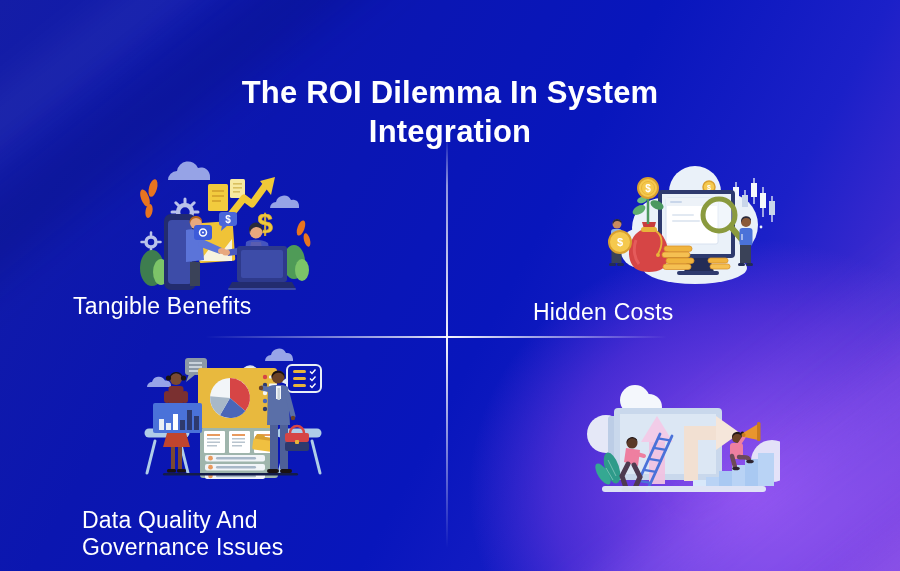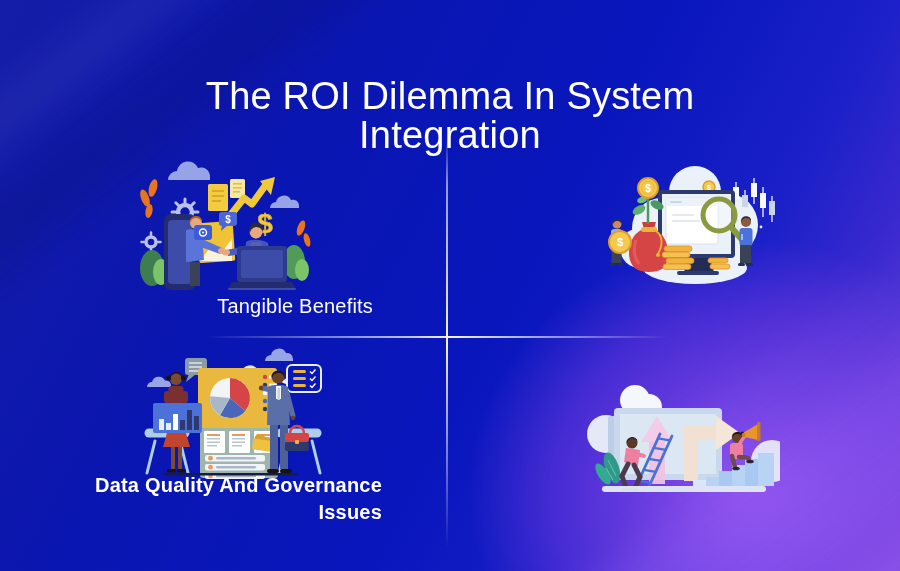--- a/index.html
+++ b/index.html
@@ -14,36 +14,36 @@
   }
   .streak{position:absolute;transform-origin:center;pointer-events:none;}
   .s1{left:420px;top:420px;width:900px;height:110px;background:rgba(160,112,250,0.26);filter:blur(22px);transform:rotate(-38deg);}
   .s2{left:560px;top:500px;width:800px;height:70px;background:rgba(182,140,255,0.22);filter:blur(18px);transform:rotate(-38deg);}
   .s3{left:360px;top:490px;width:700px;height:55px;background:rgba(150,100,245,0.20);filter:blur(16px);transform:rotate(-38deg);}
   .s4{left:600px;top:230px;width:700px;height:60px;background:rgba(140,120,250,0.10);filter:blur(20px);transform:rotate(-38deg);}
   .s5{left:-180px;top:0px;width:600px;height:50px;background:rgba(255,255,255,0.045);filter:blur(15px);transform:rotate(-38deg);}
   .s6{left:-120px;top:70px;width:560px;height:70px;background:rgba(5,10,110,0.25);filter:blur(20px);transform:rotate(-38deg);}
   .title{
     position:absolute;left:170px;top:52px;width:560px;text-align:center;
-    color:#FFFFFF;font-size:38px;font-weight:400;line-height:39px;letter-spacing:0.2px;
+    color:#FFFFFF;font-size:31px;font-weight:700;line-height:39px;letter-spacing:0.2px;
   }
   .divider-v{
     position:absolute;left:446px;top:136px;width:2px;height:412px;
     background:linear-gradient(180deg,rgba(255,255,255,0) 0%,rgba(255,255,255,0.55) 12%,rgba(255,255,255,0.95) 50%,rgba(255,255,255,0.30) 85%,rgba(255,255,255,0) 100%);
   }
   .divider-h{
     position:absolute;left:205px;top:336px;width:462px;height:2px;
     background:linear-gradient(90deg,rgba(255,255,255,0) 0%,rgba(255,255,255,0.75) 45%,rgba(255,255,255,0.95) 53%,rgba(255,255,255,0.45) 80%,rgba(255,255,255,0) 100%);
   }
   .q-label{
-    position:absolute;color:#FFFFFF;font-size:20px;line-height:27px;text-align:right;letter-spacing:0.2px;
+    position:absolute;color:#FFFFFF;font-size:23px;line-height:27px;text-align:left;letter-spacing:0.2px;
   }
   .lbl1{left:73px;top:293px;width:300px;}
   .lbl2{left:533px;top:299px;width:300px;}
-  .lbl3{left:82px;top:472px;width:300px;font-weight:bold;}
+  .lbl3{left:82px;top:507px;width:300px;}
   .lbl4{left:533px;top:509px;width:300px;}
   .ill{position:absolute;}
   .ill1{left:134px;top:150px;width:180px;height:140px;}
   .ill2{left:600px;top:160px;width:180px;height:130px;}
   .ill3{left:135px;top:345px;width:190px;height:135px;}
   .ill4{left:580px;top:376px;width:200px;height:120px;}
   svg{display:block;width:100%;height:100%;}
 </style>
 </head>
 <body>
@@ -247,20 +247,21 @@
         <circle cx="146" cy="62" r="5" fill="#8A5A3A"></circle>
         <path d="M141 61 A5.2 5.2 0 0 1 151 59.5 L151 62 A4.8 4.8 0 0 0 141.5 62.5 Z" fill="#2A2A3A"></path>
         <rect x="139.5" y="68" width="13" height="18" rx="3" fill="#4A72D9"></rect>
         <line x1="142" y1="74" x2="142" y2="80" stroke="#FFFFFF" stroke-width="1"></line>
         <rect x="140" y="85" width="11" height="18" fill="#3A4258"></rect>
         <rect x="138" y="103" width="7" height="3" rx="1.5" fill="#232C56"></rect>
         <rect x="146" y="103" width="7" height="3" rx="1.5" fill="#232C56"></rect>
       </g>
     </svg>
   </div>
+  <div class="q-label lbl2">Hidden Costs</div>
 
   <div class="ill ill3">
     <svg viewBox="0 0 190 135">
       <g fill="#97A4E8">
         <path d="M12 42 a5 5 0 0 1 5-5 a7 7 0 0 1 13-1.5 a5 5 0 0 1 6 5 l0 1.5 Z"></path>
         <path d="M130 16 a6 6 0 0 1 6-6 a8 8 0 0 1 15-2 a6 6 0 0 1 7 6 l0 2 Z"></path>
       </g>
       <g>
         <rect x="50" y="13" width="22" height="17" rx="3" fill="#8C99A6"></rect>
         <polygon points="54,29 61,29 51,37" fill="#8C99A6"></polygon>

